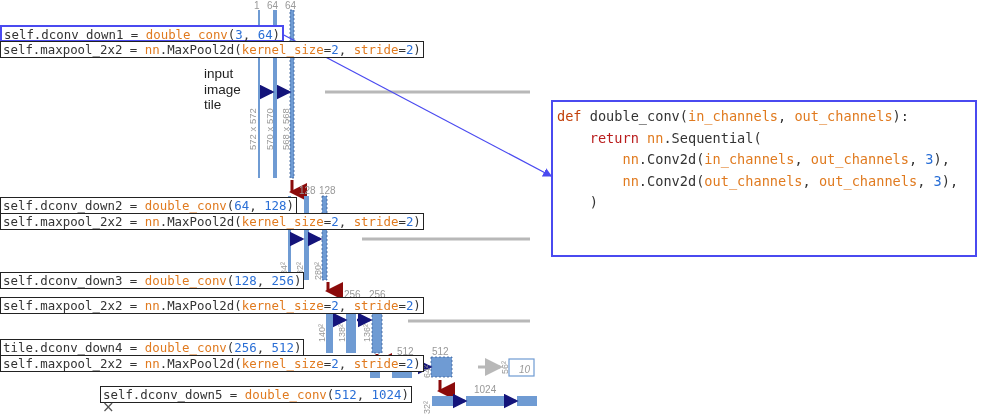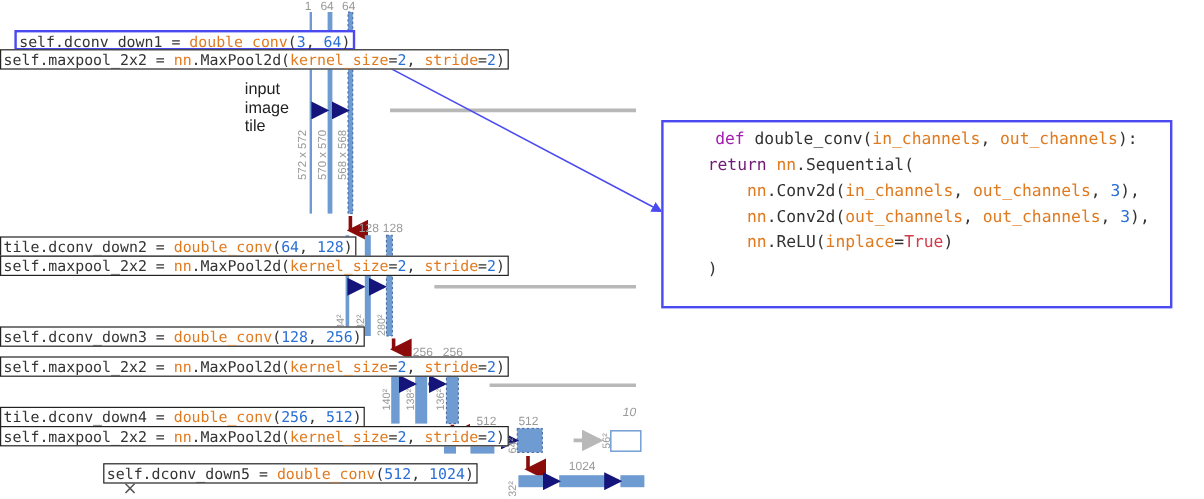--- a/index.html
+++ b/index.html
@@ -94,43 +94,42 @@
 <span class="lbl" style="left:313px;top:280px;transform:rotate(-90deg);transform-origin:left top;font-size:9px;">280²</span>
 
 <span class="lbl" style="left:344px;top:289px;">256</span>
 <span class="lbl" style="left:369px;top:289px;">256</span>
 <span class="lbl" style="left:317px;top:342px;transform:rotate(-90deg);transform-origin:left top;font-size:9px;">140²</span>
 <span class="lbl" style="left:337px;top:342px;transform:rotate(-90deg);transform-origin:left top;font-size:9px;">138²</span>
 <span class="lbl" style="left:362px;top:342px;transform:rotate(-90deg);transform-origin:left top;font-size:9px;">136²</span>
 
 <span class="lbl" style="left:397px;top:346px;">512</span>
 <span class="lbl" style="left:432px;top:346px;">512</span>
-<span class="lbl" style="left:519px;top:339px;font-style:italic;">10</span>
+<span class="lbl" style="left:519px;top:364px;font-style:italic;">10</span>
 <span class="lbl" style="left:422px;top:378px;transform:rotate(-90deg);transform-origin:left top;font-size:9px;">64²</span>
 <span class="lbl" style="left:500px;top:374px;transform:rotate(-90deg);transform-origin:left top;font-size:9px;">56²</span>
 
 <span class="lbl" style="left:474px;top:384px;">1024</span>
 <span class="lbl" style="left:422px;top:414px;transform:rotate(-90deg);transform-origin:left top;font-size:9px;">32²</span>
 
 <div id="code-layer">
-    <div class="code blue" style="left: 12px; top: 25px;"><span>self.dconv_down1 = </span><span class="kw-or">double_conv</span><span>(</span><span class="num">3</span><span>, </span><span class="num">64</span><span>)</span></div>
+    <div class="code blue" style="left: 0px; top: 25px;"><span>self.dconv_down1 = </span><span class="kw-or">double_conv</span><span>(</span><span class="num">3</span><span>, </span><span class="num">64</span><span>)</span></div>
     <div class="code" style="left: 0px; top: 41px;"><span>self.maxpool_2x2 = </span><span class="kw-or">nn</span><span>.MaxPool2d(</span><span class="kw-or">kernel_size</span><span>=</span><span class="num">2</span><span>, </span><span class="kw-or">stride</span><span>=</span><span class="num">2</span><span>)</span></div>
-    <div class="code" style="left: 0px; top: 197px;"><span>tile.dconv_down2 = </span><span class="kw-or">double_conv</span><span>(</span><span class="num">64</span><span>, </span><span class="num">128</span><span>)</span></div>
+    <div class="code" style="left: 0px; top: 197px;"><span>self.dconv_down2 = </span><span class="kw-or">double_conv</span><span>(</span><span class="num">64</span><span>, </span><span class="num">128</span><span>)</span></div>
     <div class="code" style="left: 0px; top: 213px;"><span>self.maxpool_2x2 = </span><span class="kw-or">nn</span><span>.MaxPool2d(</span><span class="kw-or">kernel_size</span><span>=</span><span class="num">2</span><span>, </span><span class="kw-or">stride</span><span>=</span><span class="num">2</span><span>)</span></div>
     <div class="code" style="left: 0px; top: 272px;"><span>self.dconv_down3 = </span><span class="kw-or">double_conv</span><span>(</span><span class="num">128</span><span>, </span><span class="num">256</span><span>)</span></div>
     <div class="code" style="left: 0px; top: 297px;"><span>self.maxpool_2x2 = </span><span class="kw-or">nn</span><span>.MaxPool2d(</span><span class="kw-or">kernel_size</span><span>=</span><span class="num">2</span><span>, </span><span class="kw-or">stride</span><span>=</span><span class="num">2</span><span>)</span></div>
     <div class="code" style="left: 0px; top: 339px;"><span>tile.dconv_down4 = </span><span class="kw-or">double_conv</span><span>(</span><span class="num">256</span><span>, </span><span class="num">512</span><span>)</span></div>
     <div class="code" style="left: 0px; top: 355px;"><span>self.maxpool_2x2 = </span><span class="kw-or">nn</span><span>.MaxPool2d(</span><span class="kw-or">kernel_size</span><span>=</span><span class="num">2</span><span>, </span><span class="kw-or">stride</span><span>=</span><span class="num">2</span><span>)</span></div>
-    <div class="code" style="left: 86px; top: 386px;"><span>self.dconv_down5 = </span><span class="kw-or">double_conv</span><span>(</span><span class="num">512</span><span>, </span><span class="num">1024</span><span>)</span></div>
+    <div class="code" style="left: 100px; top: 386px;"><span>self.dconv_down5 = </span><span class="kw-or">double_conv</span><span>(</span><span class="num">512</span><span>, </span><span class="num">1024</span><span>)</span></div>
   </div>
 
 <div class="popup">
   <div id="popup-lines">
-      <div class="line"><span style="color: #a21caf; margin-left: 39px;">def</span><span style="color: rgb(51, 51, 51);"> double_conv(</span><span style="color: rgb(224, 122, 31);">in_channels</span><span style="color: rgb(51, 51, 51);">, </span><span style="color: rgb(224, 122, 31);">out_channels</span><span style="color: rgb(51, 51, 51);">):</span></div>
-      <div class="line"><span style="color: rgb(51, 51, 51);">    </span><span style="color: #701a75;">return</span><span style="color: rgb(51, 51, 51);"> </span><span style="color: rgb(224, 122, 31);">nn</span><span style="color: rgb(51, 51, 51);">.Sequential(</span></div>
+      <div class="line"><span style="color: #c2410c;">def</span><span style="color: rgb(51, 51, 51);"> double_conv(</span><span style="color: rgb(224, 122, 31);">in_channels</span><span style="color: rgb(51, 51, 51);">, </span><span style="color: rgb(224, 122, 31);">out_channels</span><span style="color: rgb(51, 51, 51);">):</span></div>
+      <div class="line"><span style="color: rgb(51, 51, 51);">    </span><span style="color: #b91c1c;">return</span><span style="color: rgb(51, 51, 51);"> </span><span style="color: rgb(224, 122, 31);">nn</span><span style="color: rgb(51, 51, 51);">.Sequential(</span></div>
       <div class="line"><span style="color: rgb(51, 51, 51);">        </span><span style="color: rgb(224, 122, 31);">nn</span><span style="color: rgb(51, 51, 51);">.Conv2d(</span><span style="color: rgb(224, 122, 31);">in_channels</span><span style="color: rgb(51, 51, 51);">, </span><span style="color: rgb(224, 122, 31);">out_channels</span><span style="color: rgb(51, 51, 51);">, </span><span style="color: rgb(42, 111, 214);">3</span><span style="color: rgb(51, 51, 51);">),</span></div>
       <div class="line"><span style="color: rgb(51, 51, 51);">        </span><span style="color: rgb(224, 122, 31);">nn</span><span style="color: rgb(51, 51, 51);">.Conv2d(</span><span style="color: rgb(224, 122, 31);">out_channels</span><span style="color: rgb(51, 51, 51);">, </span><span style="color: rgb(224, 122, 31);">out_channels</span><span style="color: rgb(51, 51, 51);">, </span><span style="color: rgb(42, 111, 214);">3</span><span style="color: rgb(51, 51, 51);">),</span></div>
-      <div class="line"><span style="color: rgb(51, 51, 51);">        </span><span style="color: rgb(224, 122, 31);">nn</span><span style="color: rgb(51, 51, 51);">.ReLU(</span><span style="color: rgb(224, 122, 31);">inplace</span><span style="color: rgb(51, 51, 51);">=</span><span style="color: rgb(211, 58, 74);">True</span><span style="color: rgb(51, 51, 51);">)</span></div>
       <div class="line"><span style="color: rgb(51, 51, 51);">    )</span></div>
     </div>
 </div>
 
 <span class="closex">×</span>
 
 </body></html>

